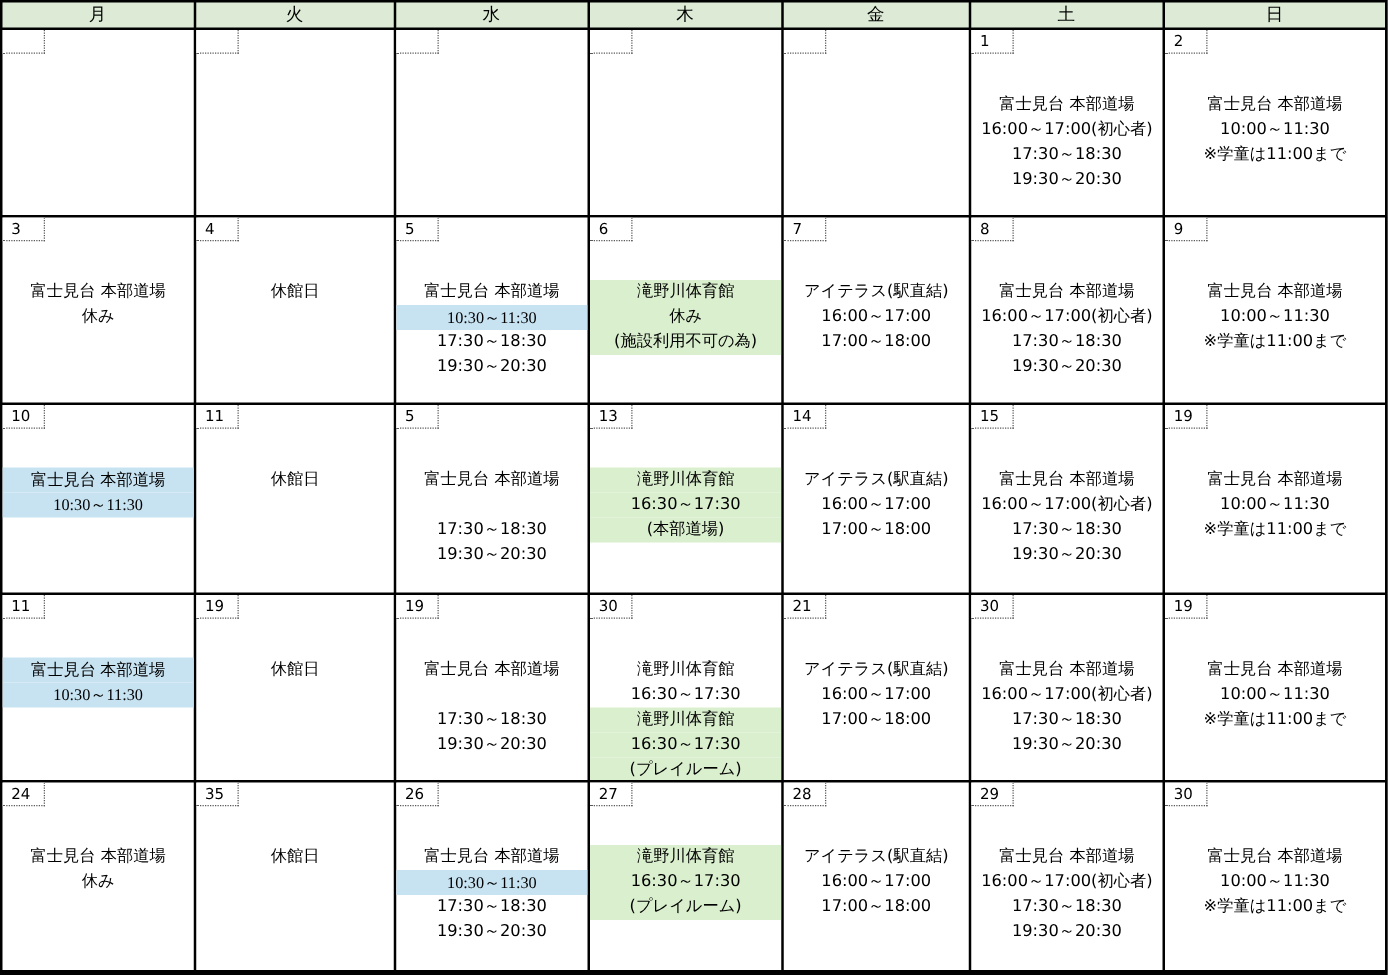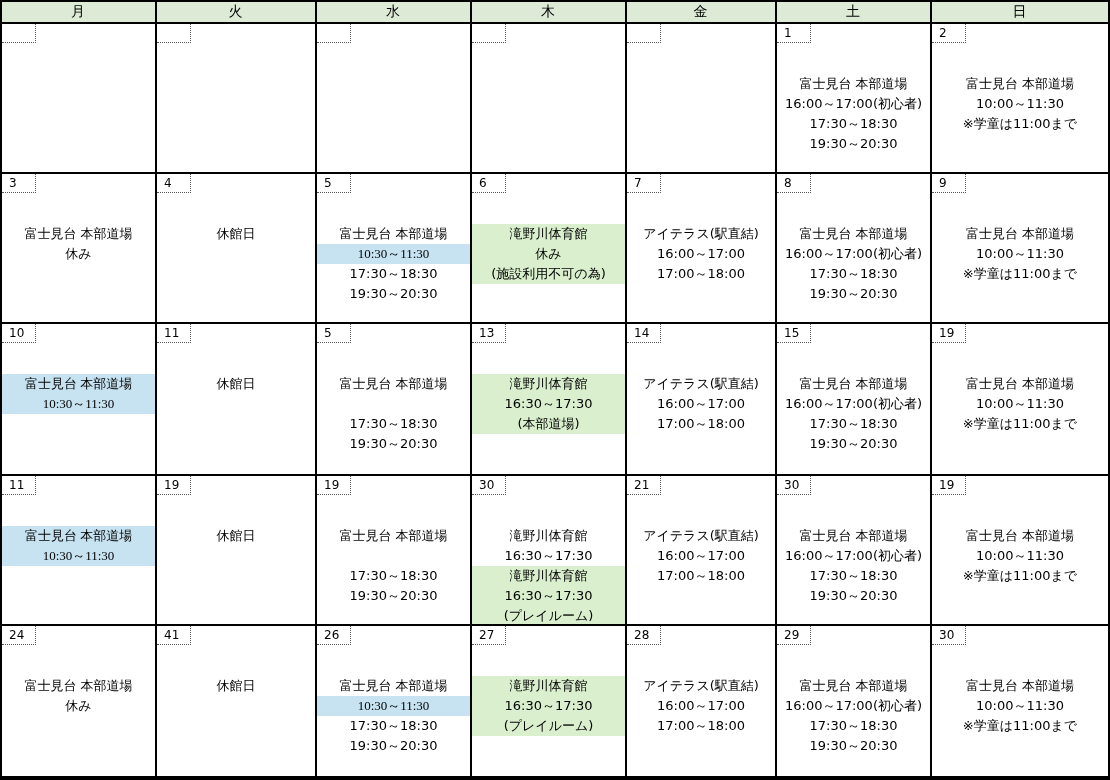--- a/index.html
+++ b/index.html
@@ -251,21 +251,21 @@
       </div>
     </div>
     <div class="cell">
       <div class="datebox">24</div>
       <div class="content">
         <div class="line">富士見台 本部道場</div>
         <div class="line">休み</div>
       </div>
     </div>
     <div class="cell">
-      <div class="datebox">41</div>
+      <div class="datebox">35</div>
       <div class="content">
         <div class="line">休館日</div>
       </div>
     </div>
     <div class="cell">
       <div class="datebox">26</div>
       <div class="content">
         <div class="line">富士見台 本部道場</div>
         <div class="line hl-blue">10:30～11:30</div>
         <div class="line">17:30～18:30</div>

